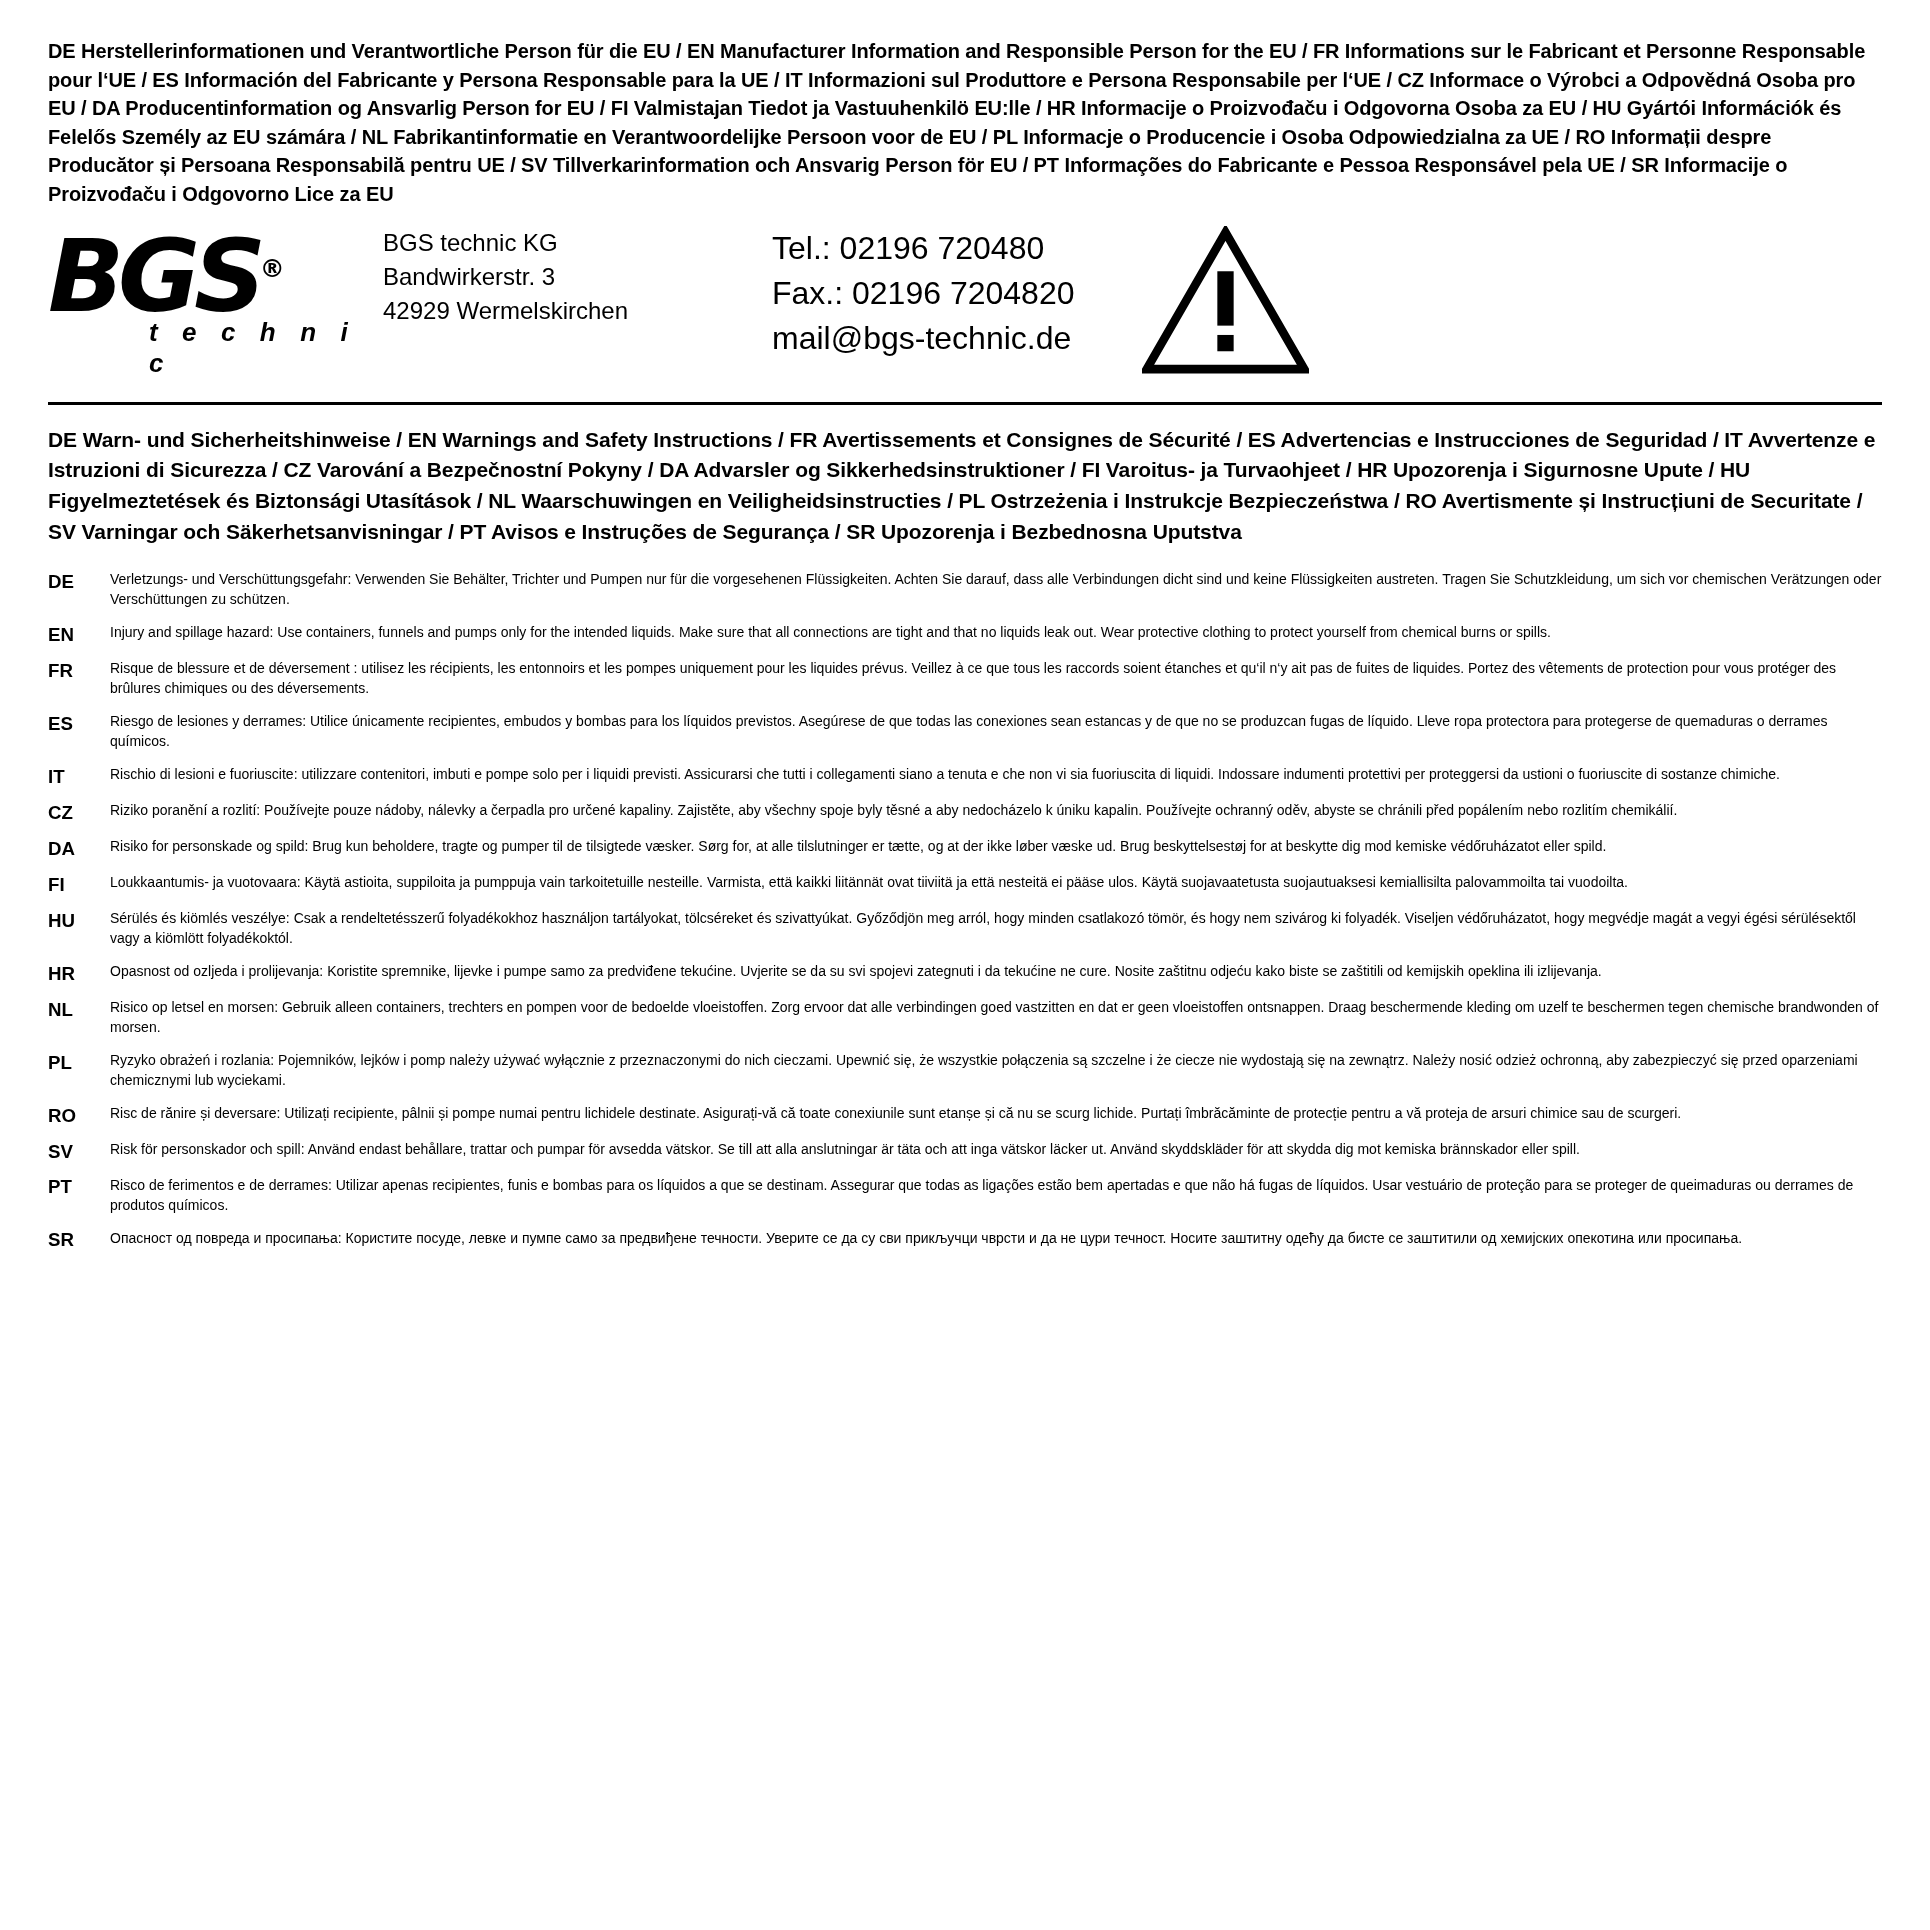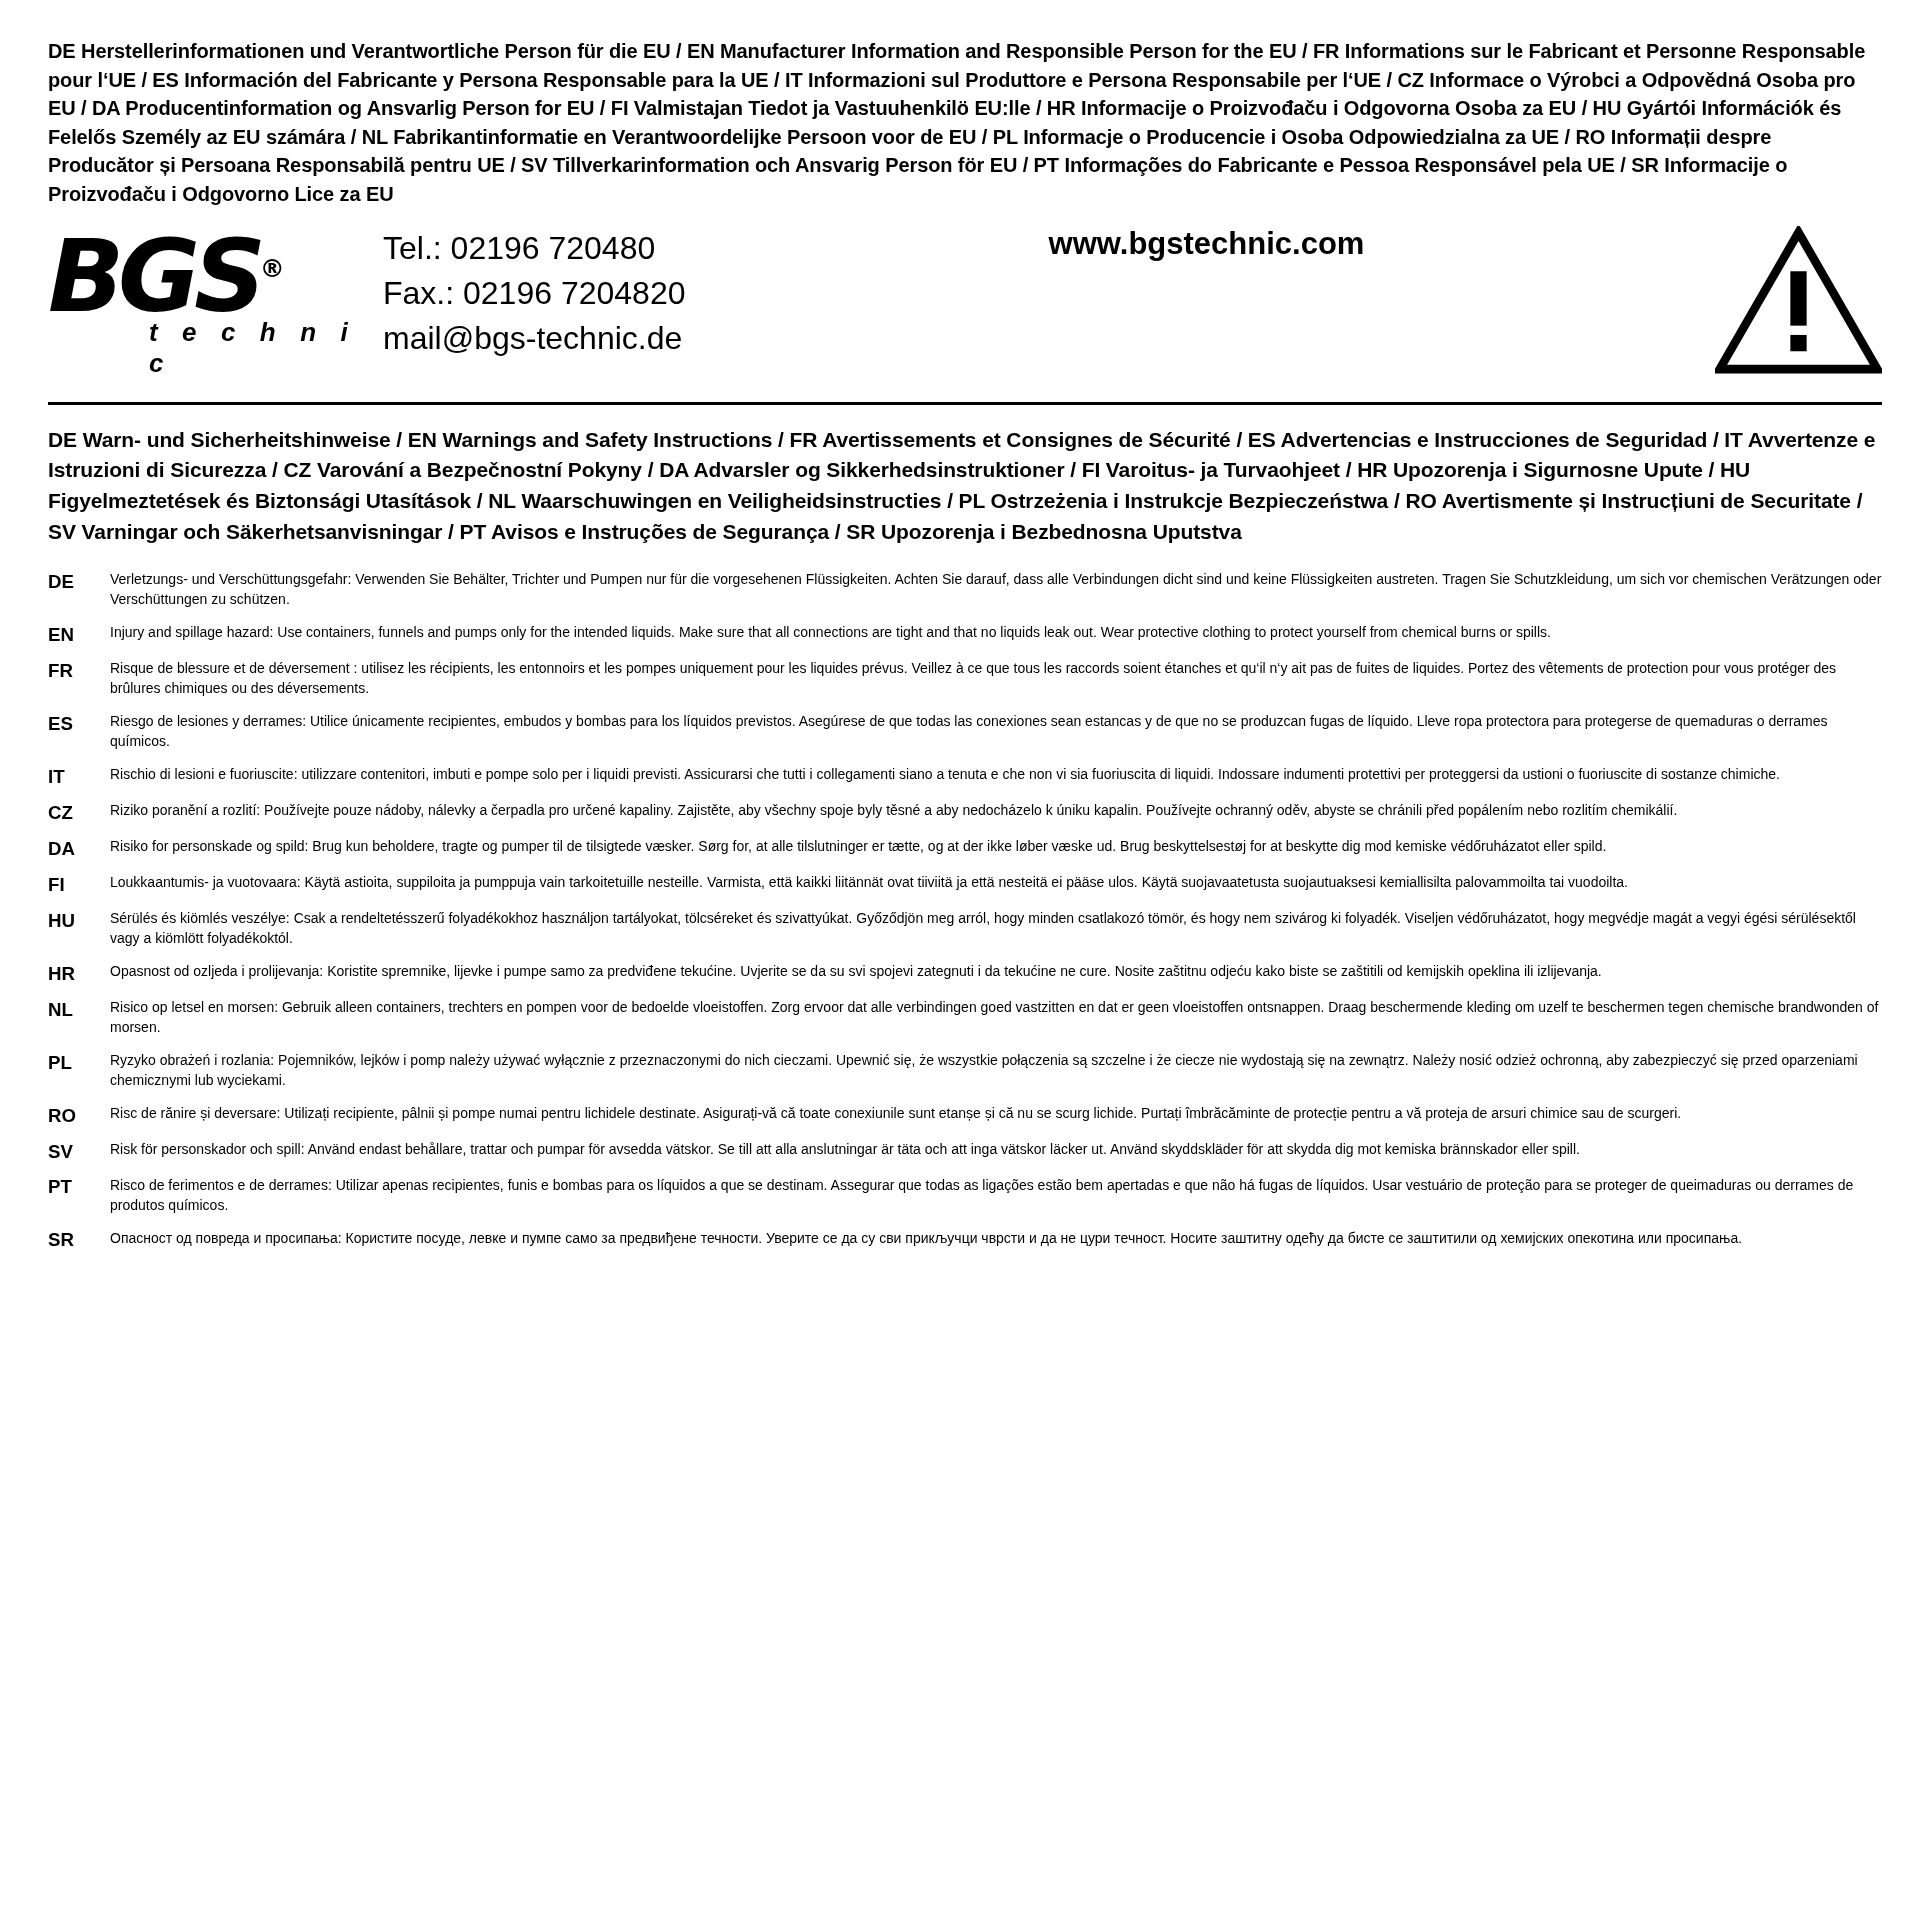--- a/index.html
+++ b/index.html
@@ -127,28 +127,32 @@
 
   <div class="top-heading">DE Herstellerinformationen und Verantwortliche Person für die EU  /  EN Manufacturer Information and Responsible Person for the EU  /  FR Informations sur le Fabricant et Personne Responsable pour l‘UE  /  ES Información del Fabricante y Persona Responsable para la UE  /  IT Informazioni sul Produttore e Persona Responsabile per l‘UE  /  CZ Informace o Výrobci a Odpovědná Osoba pro EU  /  DA Producentinformation og Ansvarlig Person for EU  /  FI Valmistajan Tiedot ja Vastuuhenkilö EU:lle  /  HR Informacije o Proizvođaču i Odgovorna Osoba za EU  /  HU Gyártói Információk és Felelős Személy az EU számára  /  NL Fabrikantinformatie en Verantwoordelijke Persoon voor de EU  /  PL Informacje o Producencie i Osoba Odpowiedzialna za UE  /  RO Informații despre Producător și Persoana Responsabilă pentru UE  /  SV Tillverkarinformation och Ansvarig Person för EU  /  PT Informações do Fabricante e Pessoa Responsável pela UE  /  SR Informacije o Proizvođaču i Odgovorno Lice za EU</div>
 
   <div class="manu-block">
 
     <div class="logo-wrap">
       <div class="logo-bgs"><span>BGS</span><span class="logo-reg">®</span></div>
       <div class="logo-technic">t e c h n i c</div>
     </div>
 
+    <div class="addr">
+      <div>BGS technic KG</div>
+      <div>Bandwirkerstr. 3</div>
+      <div>42929 Wermelskirchen</div>
+    </div>
 
     <div class="contact">
       <div>Tel.: 02196 720480</div>
       <div>Fax.: 02196 7204820</div>
       <div>mail@bgs-technic.de</div>
     </div>
 
-    <div class="website">www.bgstechnic.com</div>
 
     <div class="warn-tri">
       <svg width="167" height="148" viewBox="0 0 215 190" aria-hidden="true">
         <polygon points="107.5,8 209,184 6,184" fill="none" stroke="#000" stroke-width="11" stroke-linejoin="miter"></polygon>
         <rect x="97" y="58" width="21" height="70" fill="#000"></rect>
         <rect x="97" y="140" width="21" height="21" fill="#000"></rect>
       </svg>
     </div>
 
   </div>

